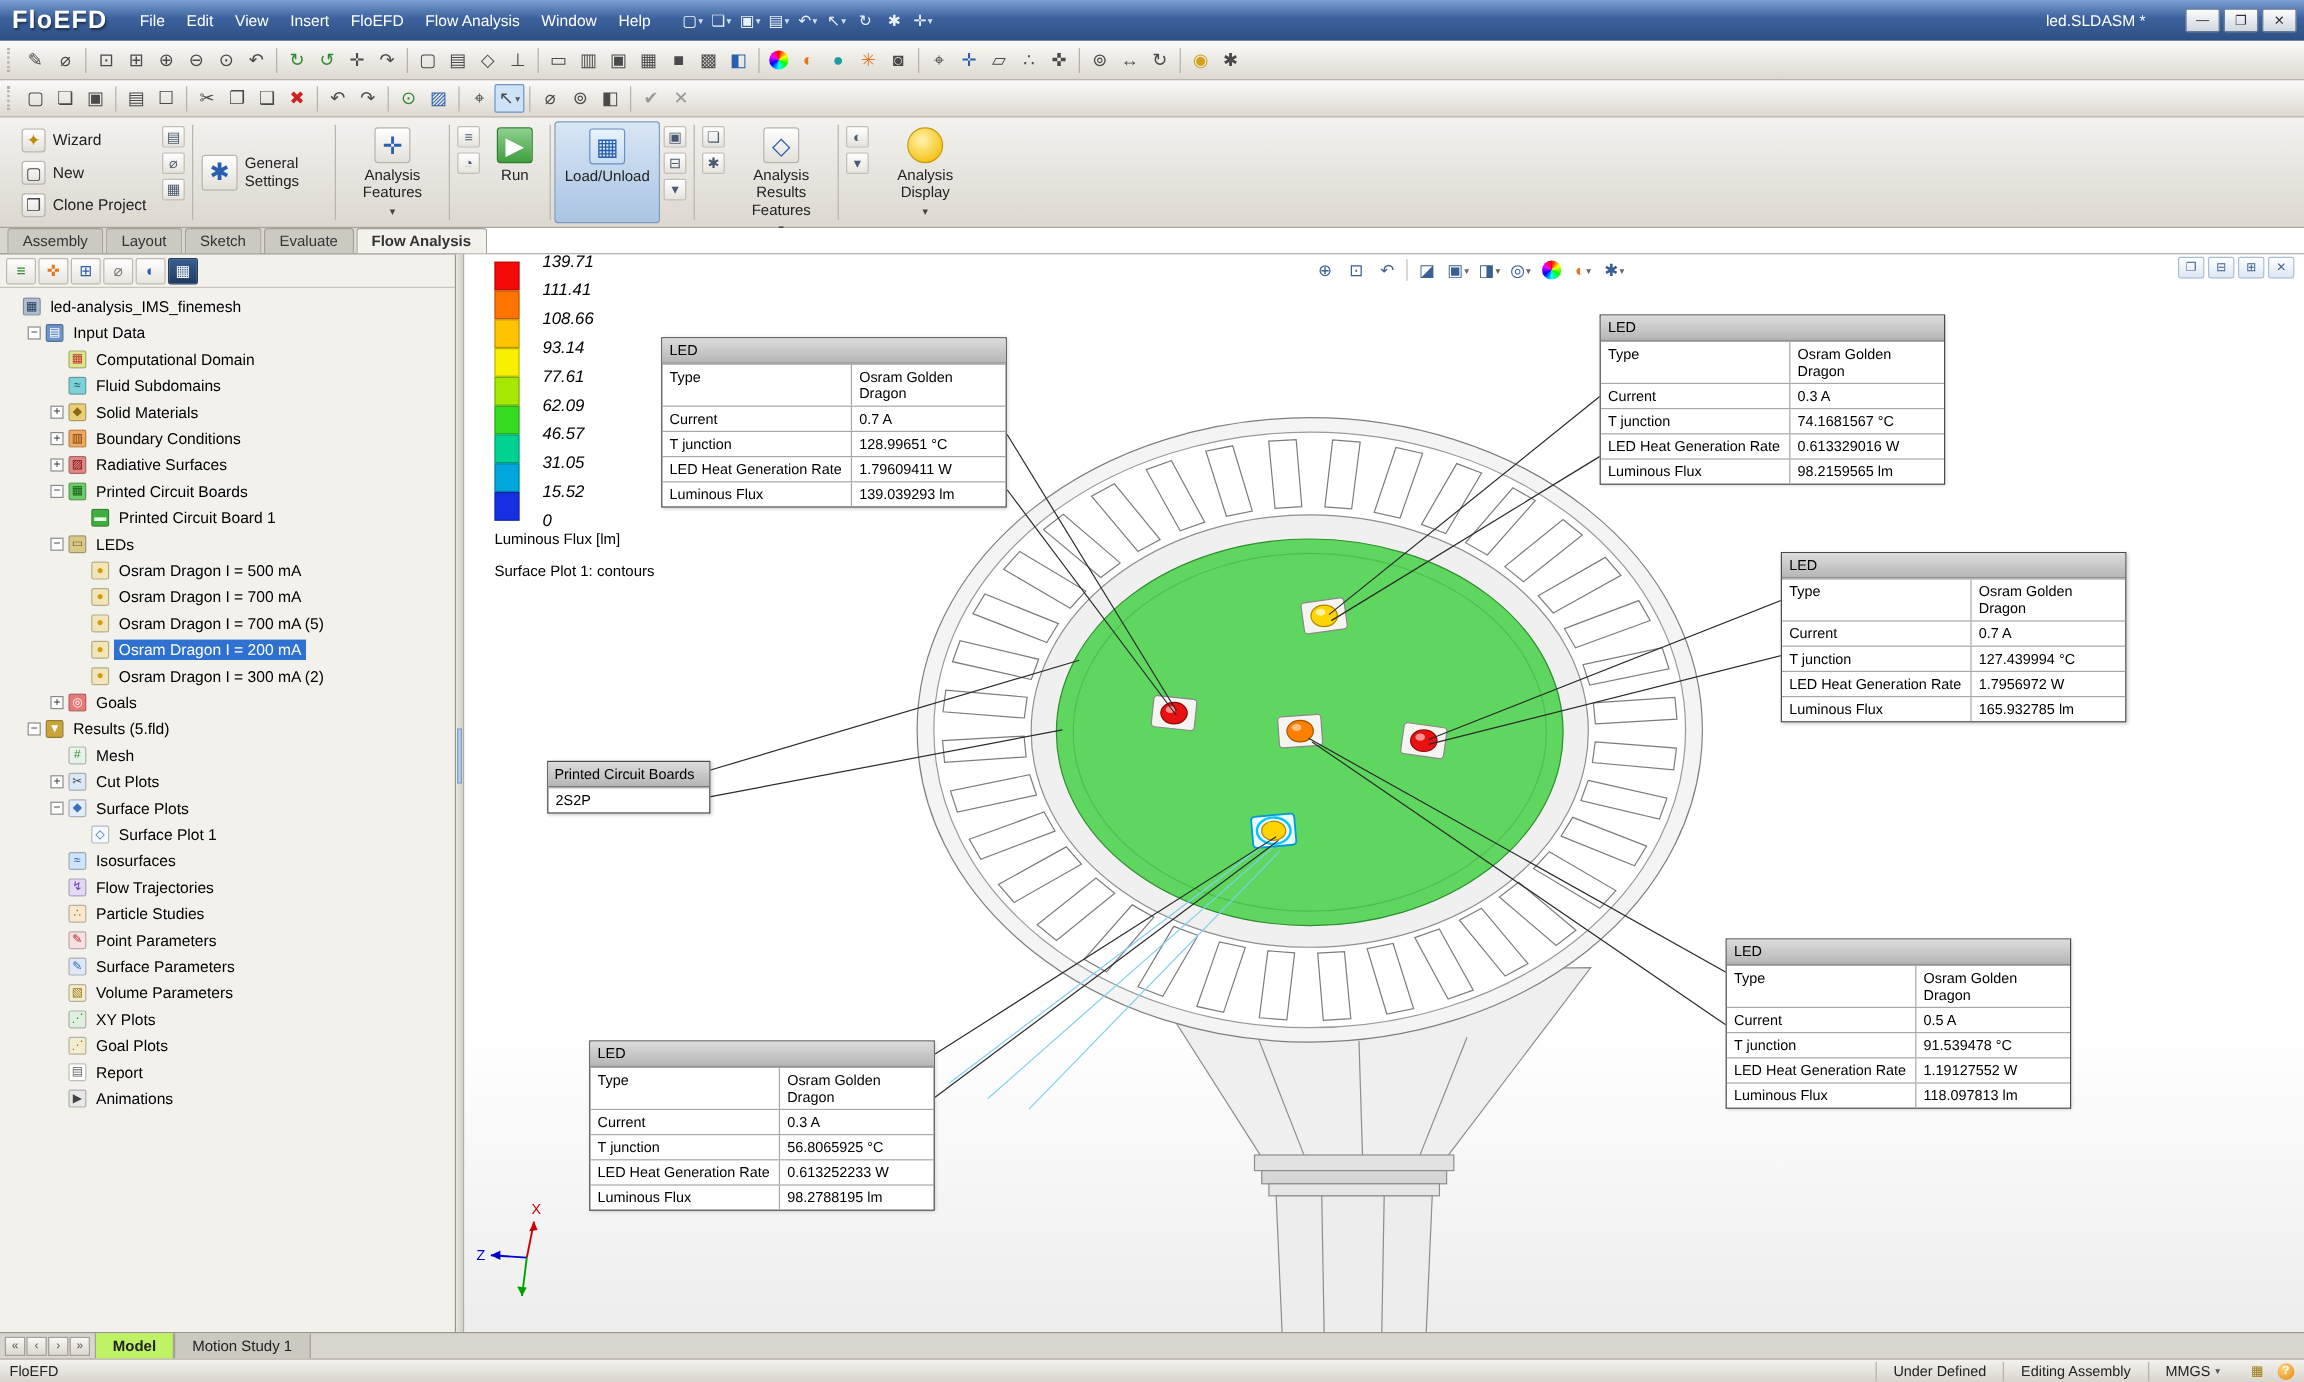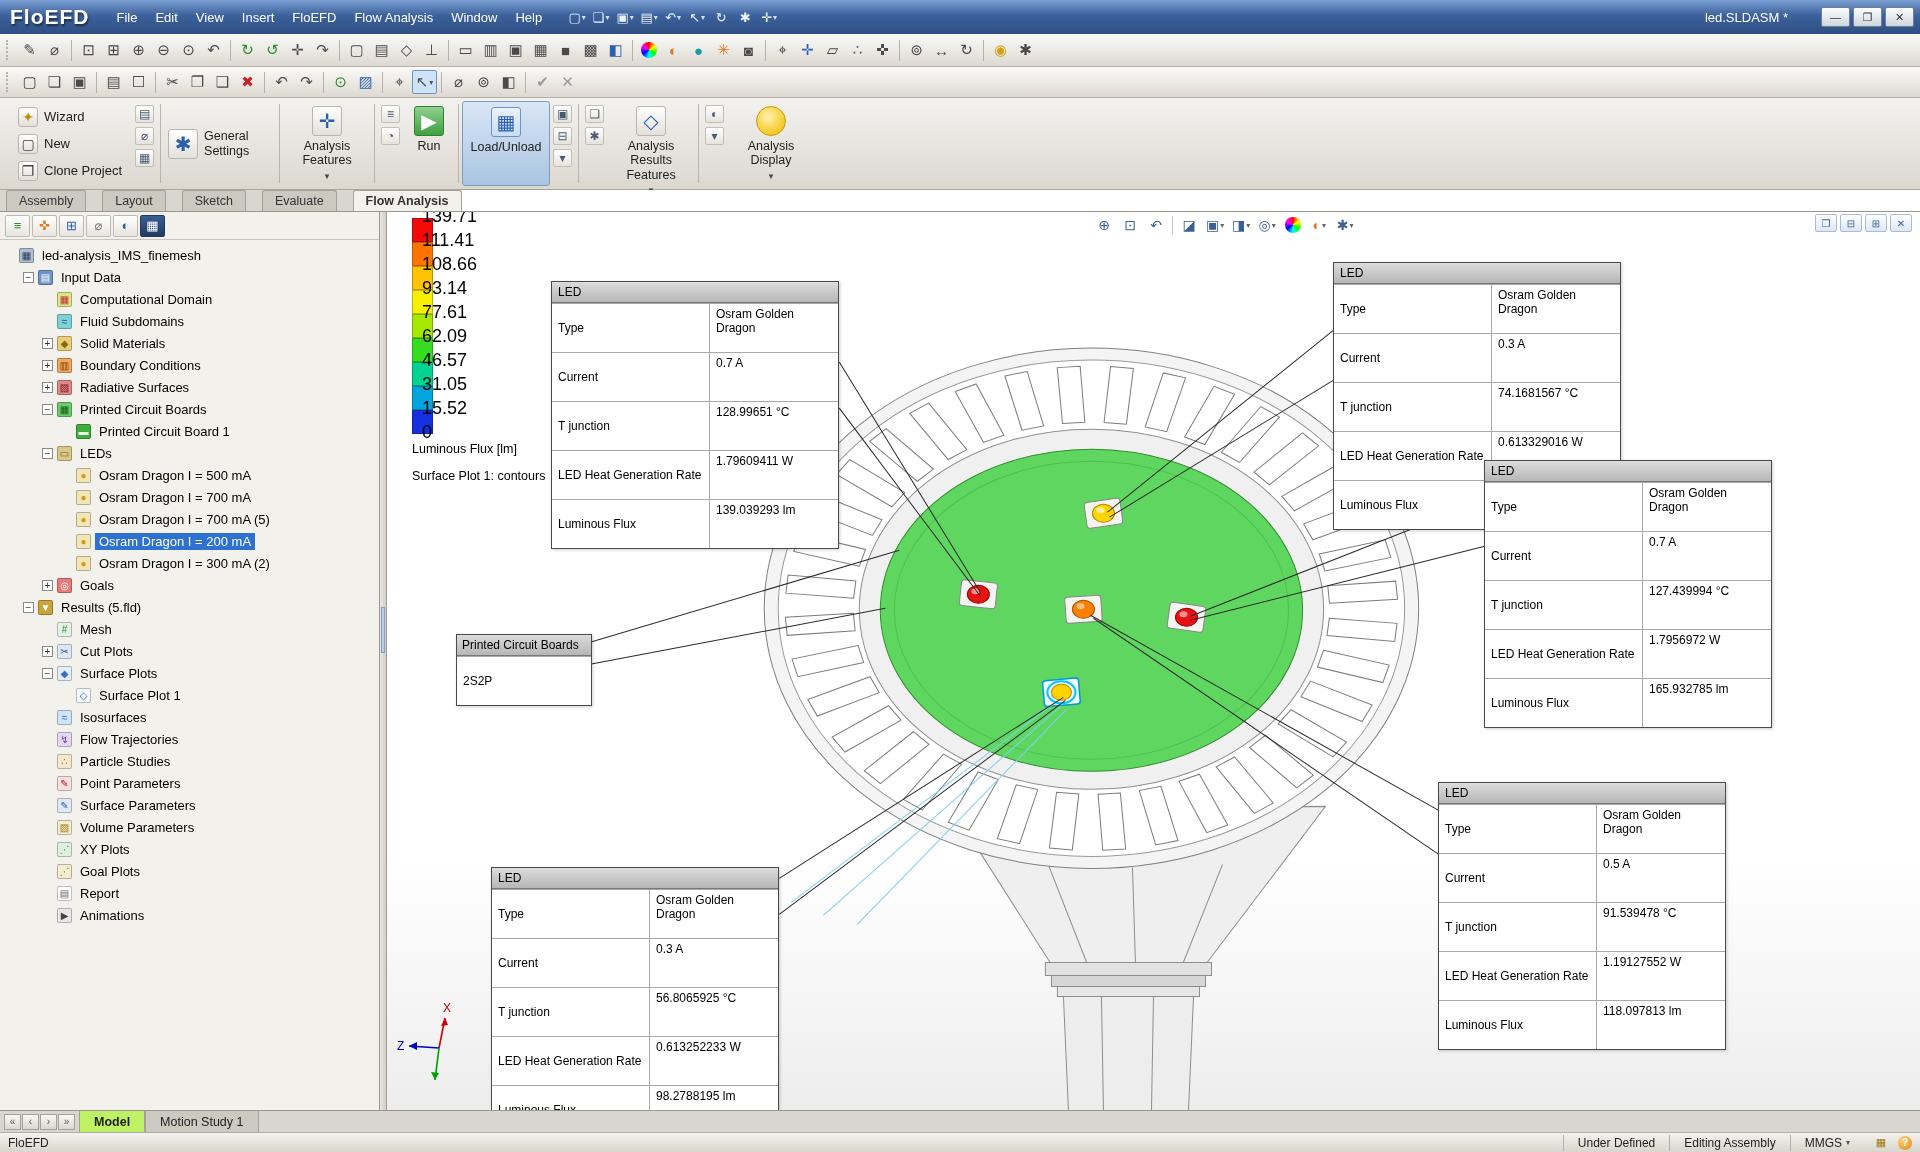--- a/index.html
+++ b/index.html
@@ -60,21 +60,21 @@
   .ico.run { color:#fff; background:linear-gradient(#8fd08f,#3f9f3f); border-color:#2f7f2f; }
   .ico.loadico { color:#2a5fb0; background:linear-gradient(#eaf2fc,#c8dcf4); border-color:#6b93c4; }
   .ico.bulb { background:radial-gradient(circle at 40% 35%, #fff2b0, #f5c518 75%); border-radius:50%; border:1px solid #c89a10; }
 
   
   .tabstrip { height:22px; background:#d9d6cf; border-bottom:1px solid #9a968e;
     display:flex; align-items:flex-end; position:relative; }
   .tabstrip .white-part { position:absolute; left:381px; right:0; top:0; bottom:0; background:#fff; }
   .cmtabs { display:flex; align-items:flex-end; height:100%; padding-left:6px; position:relative; z-index:2; }
   .cmtab { padding:3px 12px 3px; font-size:12.5px; color:#333; background:#ccc9c1;
-    border:1px solid #a5a19a; border-bottom:none; margin-right:16px; border-radius:3px 3px 0 0;text-align:right; }
+    border:1px solid #a5a19a; border-bottom:none; margin-right:2px; border-radius:3px 3px 0 0;text-align:right; }
   .cmtab.active { background:#f2f1ec; font-weight:bold; }
 
   
   .main { height:898px; display:flex; background:#fff; }
 
   .panel { width:380px; background:#f2f1ec; border-right:1px solid #9a968e;
     display:flex; flex-direction:column; flex:none; }
   .panel-tabs { height:28px; display:flex; align-items:center; gap:2px; padding:2px 5px;
     border-bottom:1px solid #c9c5bc; }
   .ptab { width:25px; height:22px; display:inline-flex; align-items:center; justify-content:center;
@@ -109,32 +109,32 @@
   .hu.orange{color:#e07820}
   .headsup .sep { width:1px; height:18px; background:#c5c1b8; margin:0 2px; }
   .vp-controls { position:absolute; top:2px; right:8px; display:flex; gap:3px; z-index:5; }
   .vpb { width:22px; height:18px; border:1px solid #a8bcd6; background:linear-gradient(#ffffff,#dde7f3);
     color:#3a5f93; font-size:10px; display:inline-flex; align-items:center; justify-content:center; border-radius:2px; }
 
   
   .legend { position:absolute; left:25px; top:6px; width:130px; z-index:4; }
   #legend-bands { position:relative; }
   .legend-band { position:absolute; left:0; width:21px; height:24px; border:1px solid rgba(0,0,0,.25); }
-  .legend-label { position:absolute; left:10px; transform:translateY(-55%); font-size:18px; color:#000; }
+  .legend-label { position:absolute; left:40px; transform:translateY(-55%); font-size:14px; color:#000;font-style:italic; }
   .legend-title { position:absolute; left:0; top:224px; font-size:12.5px; white-space:nowrap; color:#000; }
   .legend-subtitle { position:absolute; left:0; top:251px; font-size:12.5px; white-space:nowrap; color:#000; }
 
   
   .callout { position:absolute; border:1px solid #4a4a4a; background:#fff; z-index:3;
     font-size:12px; box-shadow:1px 1px 3px rgba(0,0,0,.2); }
   .co-header { background:linear-gradient(#dcdcdc,#b6b6b6); padding:3px 6px; border-bottom:1px solid #777;
     color:#000; }
   .co-row { display:flex; border-top:1px solid #a8a8a8; }
   .co-row:first-of-type { border-top:none; }
-  .co-label { width:158px; padding:17px 6px; border-right:1px solid #a8a8a8; flex:none; }
+  .co-label { width:158px; padding:3px 6px; border-right:1px solid #a8a8a8; flex:none; }
   .co-label.wide { width:100%; border-right:none; }
   .co-value { flex:1; padding:3px 6px; }
   .callout-0 { left:164px; top:69px;  width:288px; }
   .callout-1 { left:946px; top:50px;  width:288px; }
   .callout-2 { left:1097px;top:248px; width:288px; }
   .callout-3 { left:1051px;top:570px; width:288px; }
   .callout-4 { left:104px; top:655px; width:288px; }
   .callout-5 { left:69px;  top:422px; width:136px; }
   .callout-5 .co-header { padding:3px 5px; }
 

